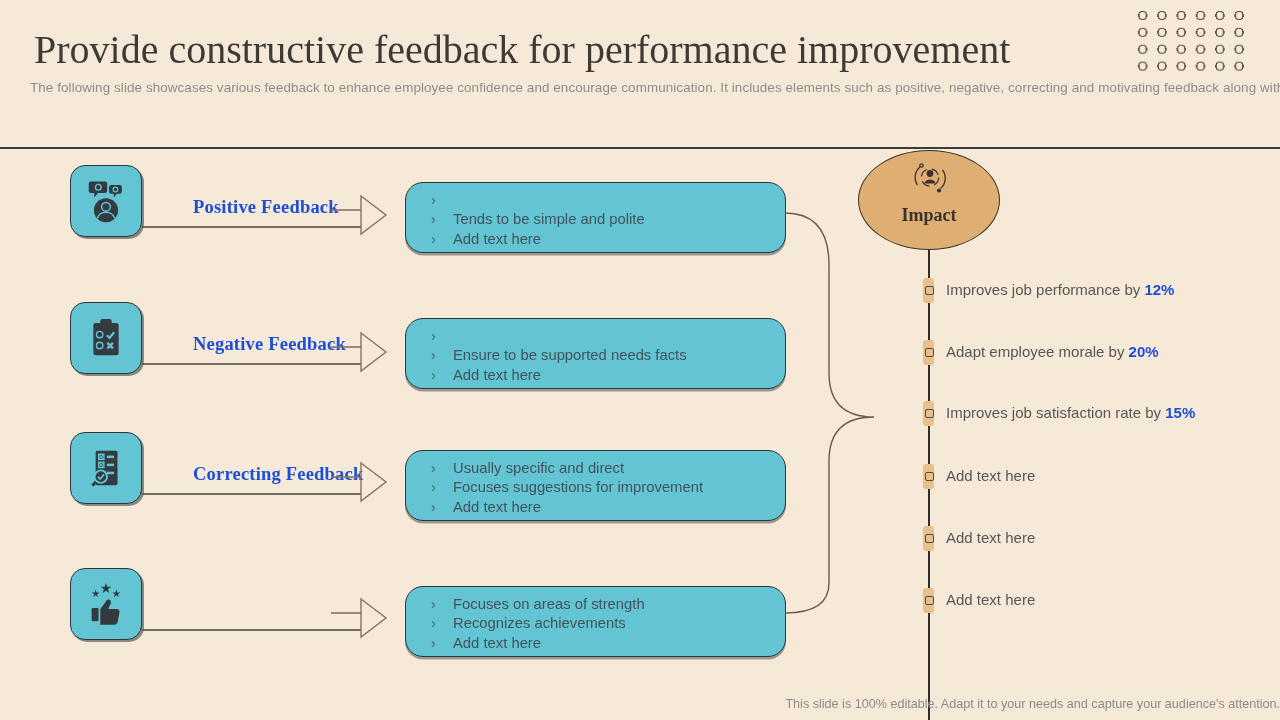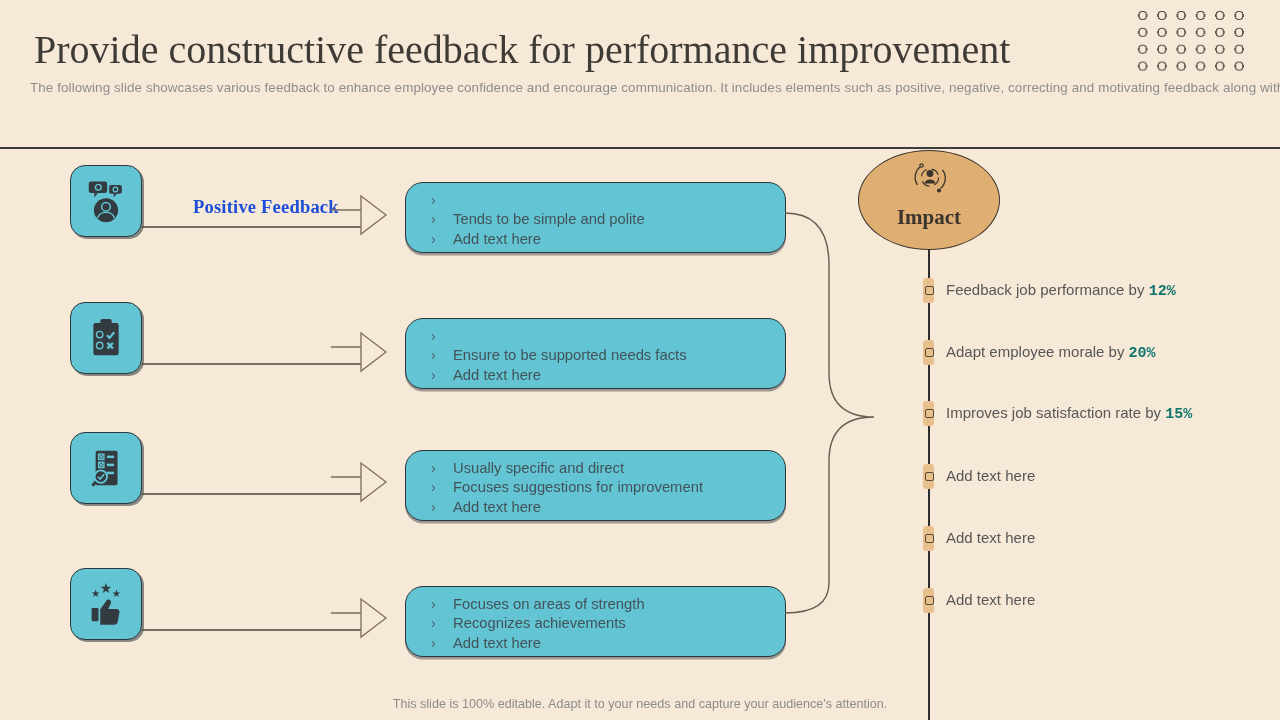--- a/index.html
+++ b/index.html
@@ -47,37 +47,37 @@
   .chev{ width:22px; flex:none; color:#46656d; font-size:14px;}
   .brace-svg{ position:absolute; left:780px; top:205px; width:100px; height:415px;}
   .impact-bubble{
     position:absolute; left:858px; top:150px; width:142px; height:100px;
     background:#dfae73; border:1.3px solid #3b352c; border-radius:50%;
     box-sizing:border-box;
   }
   .impact-icon{ position:absolute; left:42px; top:8px; }
   .impact-label{
     position:absolute; left:0; right:0; top:54px; text-align:center;
-    font-family:"Liberation Serif", serif; font-weight:700; font-size:21px; color:#3a342c;
+    font-family:"Liberation Serif", serif; font-weight:700; font-size:18px; color:#3a342c;
   }
   .vline{ position:absolute; left:928px; top:249px; width:1.6px; height:471px; background:#2e2e2e; }
   .marker-pill{
     position:absolute; left:923px; width:11px; height:25px;
     background:#e8c08b; border-radius:3px;
   }
   .marker-square{
     position:absolute; left:924.5px; width:9px; height:9px; box-sizing:border-box;
     background:#e8c08b; border:1.6px solid #564a38; border-radius:2px;
   }
   .impact-item{
     position:absolute; left:946px; height:20px; font-size:15px; color:#575757; white-space:nowrap;
   }
-  .impact-item b{ color:#0f766e;font-family:Liberation Mono, monospace; }
+  .impact-item b{ color:#1d4ed8; }
   .footer{
-    position:absolute; left:0; top:697px; width:1280px; text-align:center;
+    position:absolute; left:0; top:697px; width:1280px; text-align:right;
     font-size:12.6px; color:#8b8b8b;
   }
   svg{ display:block; }
 </style>
 </head>
 <body>
 
 <div class="slide">
 
   <h1 class="title">Provide constructive feedback for performance improvement</h1>
@@ -119,20 +119,21 @@
   <div class="tile" style="top:302px">
     <svg width="46" height="46" viewBox="0 0 40 40">
       <rect x="15" y="3.5" width="10" height="6" rx="1.8" fill="#333b40"></rect>
       <rect x="9" y="7" width="22" height="28" rx="2" fill="#333b40"></rect>
       <circle cx="14.5" cy="17" r="2.8" fill="none" stroke="#63c4d3" stroke-width="1.2"></circle>
       <path d="M20.8,17.6 l2.3,2.3 l4,-4.9" fill="none" stroke="#63c4d3" stroke-width="2"></path>
       <circle cx="14.5" cy="26.5" r="2.8" fill="none" stroke="#63c4d3" stroke-width="1.2"></circle>
       <path d="M21.2,24.2 l4.8,4.8 M26,24.2 l-4.8,4.8" stroke="#63c4d3" stroke-width="2"></path>
     </svg>
   </div>
+  <div class="row-label" style="top:334px">Negative Feedback</div>
   <svg class="arrow-svg" style="top:330px" viewBox="0 0 246 46">
     <path d="M0,34 H219" stroke="#4d453c" stroke-width="1.6" fill="none"></path>
     <path d="M189,17 H219" stroke="#847463" stroke-width="1.6" fill="none"></path>
     <path d="M219,3 L244,22 L219,41 Z" fill="none" stroke="#847463" stroke-width="1.4"></path>
   </svg>
   <div class="bullet-box" style="top:318px">
     <div class="bullet-line">
         <span class="chev">›</span>
       </div>
     <div class="bullet-line">
@@ -153,20 +154,21 @@
       <path d="M20.8,10.3 H27" stroke="#63c4d3" stroke-width="2.2"></path>
       <rect x="13.6" y="15" width="4.6" height="4.6" fill="none" stroke="#63c4d3" stroke-width="1.2"></rect>
       <path d="M14.4,15.8 l3,3 M17.4,15.8 l-3,3" stroke="#63c4d3" stroke-width="1"></path>
       <path d="M20.8,17.3 H27" stroke="#63c4d3" stroke-width="2.2"></path>
       <path d="M20.8,24.3 H27" stroke="#63c4d3" stroke-width="2.2"></path>
       <path d="M11.6,31.6 L8.2,35.4" stroke="#333b40" stroke-width="2.6"></path>
       <circle cx="15.5" cy="27.5" r="5.4" fill="#333b40" stroke="#63c4d3" stroke-width="1.6"></circle>
       <path d="M12.9,27.6 l2,2 l3.5,-4.2" fill="none" stroke="#63c4d3" stroke-width="1.5"></path>
     </svg>
   </div>
+  <div class="row-label" style="top:464px">Correcting Feedback</div>
   <svg class="arrow-svg" style="top:460px" viewBox="0 0 246 46">
     <path d="M0,34 H219" stroke="#4d453c" stroke-width="1.6" fill="none"></path>
     <path d="M189,17 H219" stroke="#847463" stroke-width="1.6" fill="none"></path>
     <path d="M219,3 L244,22 L219,41 Z" fill="none" stroke="#847463" stroke-width="1.4"></path>
   </svg>
   <div class="bullet-box" style="top:450px">
     <div class="bullet-line">
         <span class="chev">›</span>
         <span>Usually specific and direct</span>
       </div>
@@ -222,21 +224,21 @@
       <circle cx="20.5" cy="6.5" r="1.7" fill="none" stroke="#3a342c" stroke-width="1.2"></circle>
       <path d="M41.5,11 a13.5,13.5 0 0 1 -2,18.5" fill="none" stroke="#3a342c" stroke-width="1.3"></path>
       <circle cx="38" cy="31.5" r="2.1" fill="#3a342c"></circle>
     </svg>
     <div class="impact-label">Impact</div>
   </div>
   <div class="vline"></div>
 
   <div class="marker-pill" style="top:278px"></div>
   <div class="marker-square" style="top:286px"></div>
-  <div class="impact-item" style="top:281px"><span>Feedback job performance by </span><b>12%</b></div>
+  <div class="impact-item" style="top:281px"><span>Improves job performance by </span><b>12%</b></div>
 
   <div class="marker-pill" style="top:340px"></div>
   <div class="marker-square" style="top:348px"></div>
   <div class="impact-item" style="top:343px"><span>Adapt employee morale by </span><b>20%</b></div>
 
   <div class="marker-pill" style="top:401px"></div>
   <div class="marker-square" style="top:409px"></div>
   <div class="impact-item" style="top:404px"><span>Improves job satisfaction rate by </span><b>15%</b></div>
 
   <div class="marker-pill" style="top:464px"></div>

